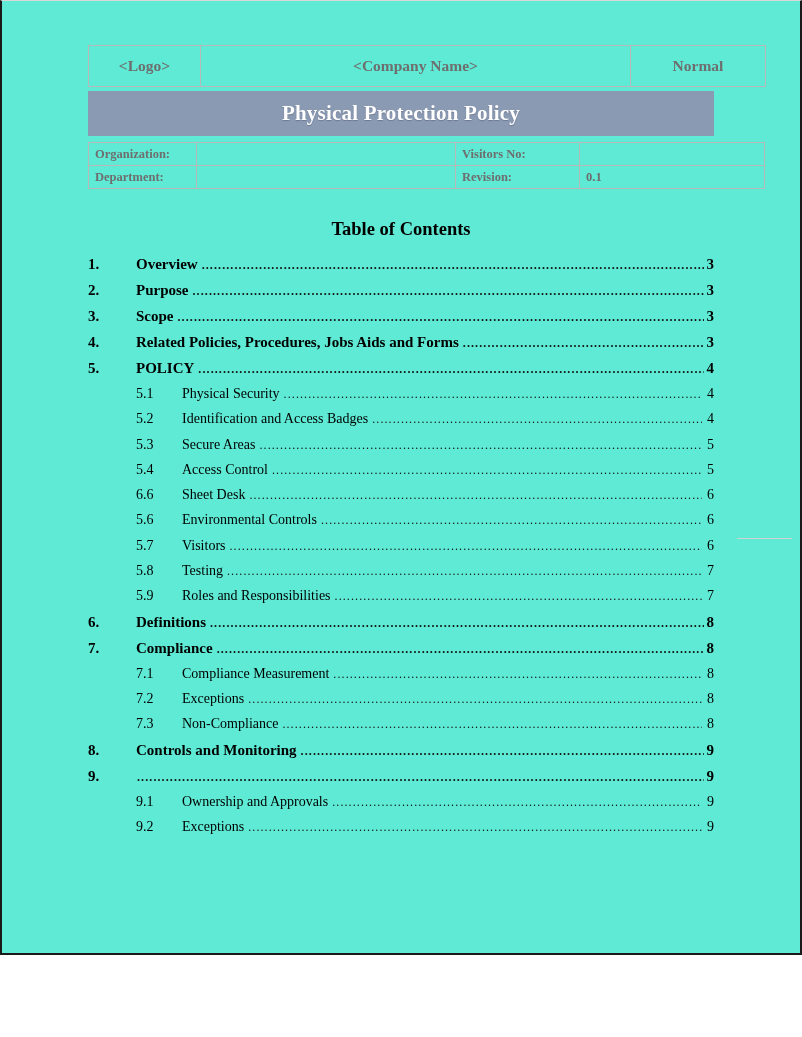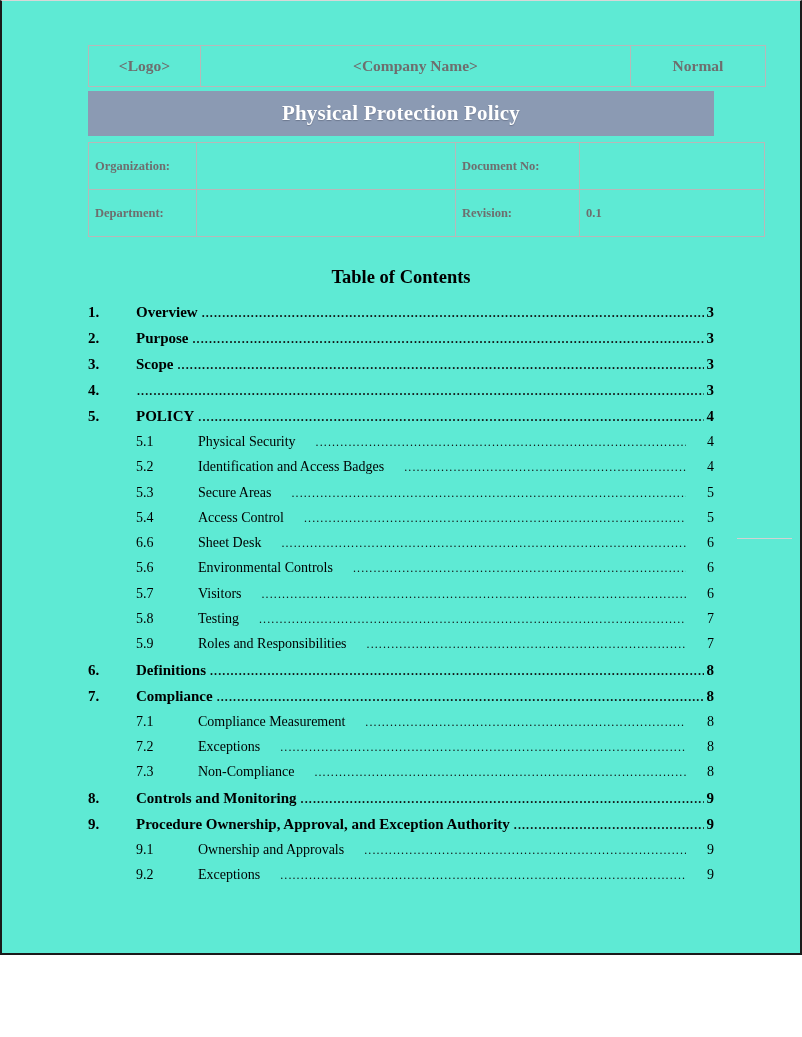--- a/index.html
+++ b/index.html
@@ -87,21 +87,21 @@
   
   table.meta {
     border-collapse: collapse;
     table-layout: fixed;
     width: 626px;
     margin-top: 6px;
   }
   table.meta td {
     border: 1px solid #b8b8b8;
     height: 22px;
-    padding: 12px 6px;
+    padding: 0 6px;
     font-size: 12.5px;
     font-weight: bold;
     color: #6e6e6e;
     vertical-align: middle;
     white-space: nowrap;
   }
   td.m-label1 { width: 95px; }
   td.m-val1   { width: 246px; }
   td.m-label2 { width: 111px; }
   td.m-val2   { width: 172px; margin-left: 37px; }
@@ -159,21 +159,20 @@
   .lvl1 .dots  { font-weight: bold; }
 
   
   .lvl2 {
     font-weight: normal;
     font-size: 14px;
     height: 25.3px;
     padding-left: 48px;
     box-sizing: border-box;
     width: 626px;
-    gap: 16px;
   }
   .lvl2 .num   { width: 46px; }
   .lvl2 .pg    { min-width: 8px; padding-left: 3px; }
 
   
   .gap-before-dots { padding-right: 3px; }
 </style>
 </head>
 <body>
 
@@ -194,21 +193,21 @@
 
     <div class="title-bar">
       <span class="title-text">Physical Protection Policy</span>
     </div>
 
     <table class="meta">
       <tbody>
         <tr>
           <td class="m-label1">Organization:</td>
           <td class="m-val1"></td>
-          <td class="m-label2">Document No:</td>
+          <td class="m-label2">Visitors No:</td>
           <td class="m-val2"></td>
         </tr>
         <tr>
           <td class="m-label1">Department:</td>
           <td class="m-val1"></td>
           <td class="m-label2">Revision:</td>
           <td class="m-val2">0.1</td>
         </tr>
       </tbody>
     </table>
@@ -229,20 +228,21 @@
           <span class="pg">3</span>
         </div>
         <div class="toc-row lvl1">
           <span class="num">3.</span>
           <span class="label gap-before-dots">Scope</span>
           <span class="dots">..............................................................................................................................................................................................</span>
           <span class="pg">3</span>
         </div>
         <div class="toc-row lvl1">
           <span class="num">4.</span>
+          <span class="label gap-before-dots">Related Policies, Procedures, Jobs Aids and Forms</span>
           <span class="dots">..............................................................................................................................................................................................</span>
           <span class="pg">3</span>
         </div>
         <div class="toc-row lvl1">
           <span class="num">5.</span>
           <span class="label gap-before-dots">POLICY</span>
           <span class="dots">..............................................................................................................................................................................................</span>
           <span class="pg">4</span>
         </div>
         <div class="toc-row lvl2">
@@ -330,21 +330,20 @@
           <span class="pg">8</span>
         </div>
         <div class="toc-row lvl1">
           <span class="num">8.</span>
           <span class="label gap-before-dots">Controls and Monitoring</span>
           <span class="dots">..............................................................................................................................................................................................</span>
           <span class="pg">9</span>
         </div>
         <div class="toc-row lvl1">
           <span class="num">9.</span>
-          <span class="label gap-before-dots">Procedure Ownership, Approval, and Exception Authority</span>
           <span class="dots">..............................................................................................................................................................................................</span>
           <span class="pg">9</span>
         </div>
         <div class="toc-row lvl2">
           <span class="num">9.1</span>
           <span class="label gap-before-dots">Ownership and Approvals</span>
           <span class="dots">..............................................................................................................................................................................................</span>
           <span class="pg">9</span>
         </div>
         <div class="toc-row lvl2">

